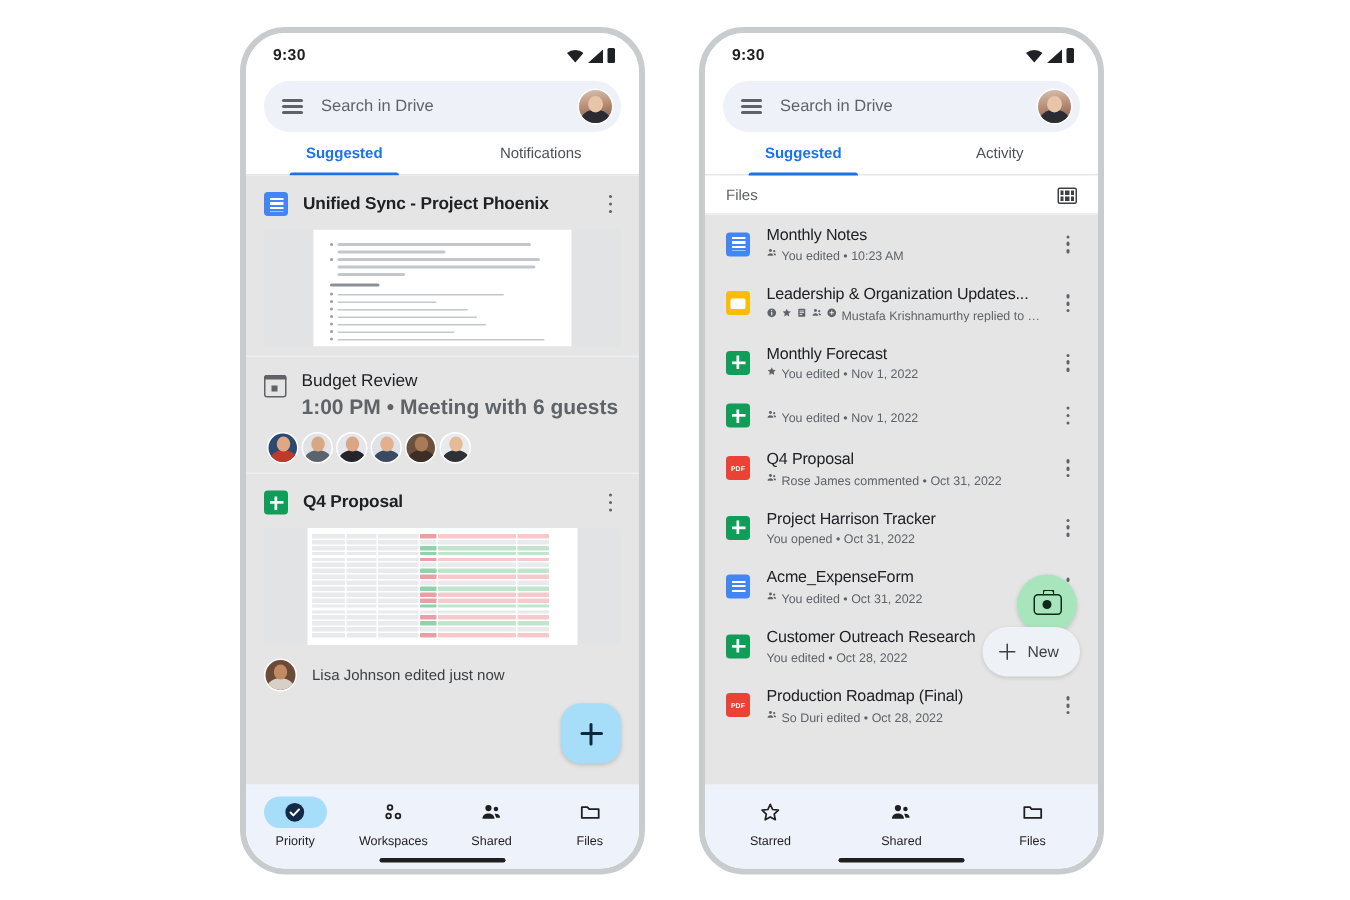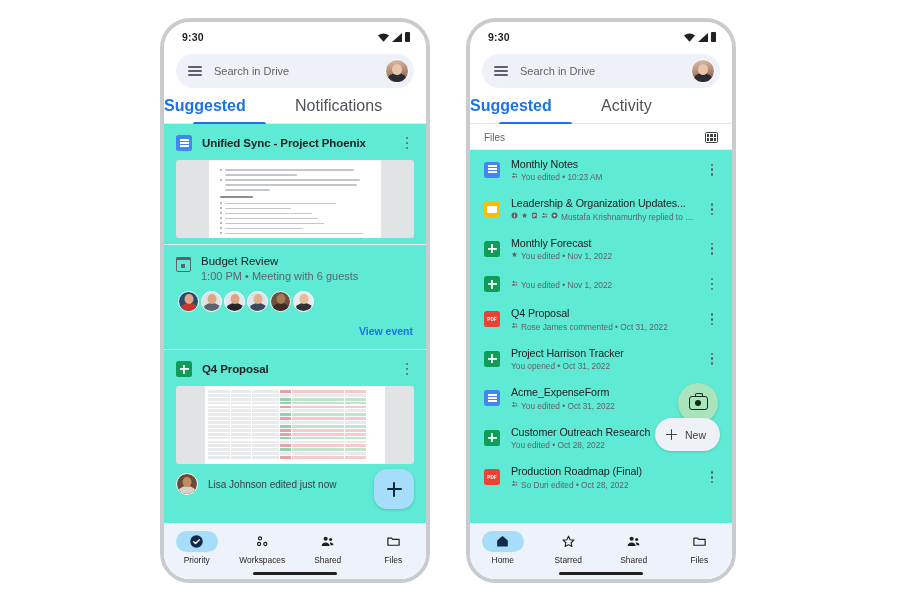--- a/index.html
+++ b/index.html
@@ -62,30 +62,30 @@
   }
   .avatar-sm::before{
     content:""; position:absolute; left:50%; top:16%;
     width:10px; height:11px; transform:translateX(-50%);
     background:#e8c4a8; border-radius:50%; z-index:2;
   }
 
   
   .tabs { display: flex; margin-top: 9px; border-bottom: 1px solid #e6e7e9; }
   .tab {
-    flex: 1; text-align: left; font-size: 16px;
+    flex: 1; text-align: center; font-size: 10px;
     padding-bottom: 8px; color: #4e5256; position: relative;
   }
   .tab.active { color: #1a73e8; font-weight: bold; }
   .tab.active::after {
     content: ""; position: absolute; left: 22%; right: 22%; bottom: -1px;
     height: 2.5px; background: #1a73e8; border-radius: 2px 2px 0 0;
   }
 
-  .body { flex: 1; overflow: hidden; position: relative; background:#5eead4; }
+  .body { flex: 1; overflow: hidden; position: relative; background:#e5e5e5; }
 
   
   .card { border-bottom: 1px solid #eceef0; padding-bottom: 6px; }
   .card-head { display: flex; align-items: center; padding: 11px 12px 9px 12px; gap: 10px; }
   .card-title { flex: 1; font-size: 11.5px; font-weight: bold; color: #202124; letter-spacing:-.1px; }
   .kebab { width: 14px; display:flex; flex-direction:column; align-items:center; gap: 2.3px; flex:0 0 auto; }
   .kebab i { width: 2.6px; height: 2.6px; border-radius: 50%; background: #5f6368; display:block; }
 
   .thumb { margin: 0 12px; height: 78px; background: #e2e3e5; border-radius: 3px;
            display:flex; align-items:center; justify-content:center; overflow:hidden; }
@@ -107,21 +107,21 @@
   .sc.grnlbl { background: #8fd3ab; }
 
   
   .event-row { display: flex; padding: 10px 12px 0 12px; gap: 10px; }
   .cal-ic { width: 15px; height: 15px; border: 1.4px solid #5f6368; border-radius: 2px;
             position: relative; flex: 0 0 auto; margin-top: 2px; }
   .cal-ic::before { content:""; position:absolute; left:-1.4px; right:-1.4px; top:-1.4px; height:3.6px;
                     background:#5f6368; border-radius:2px 2px 0 0; }
   .cal-ic::after { content:""; position:absolute; left:4px; top:6px; width:4px; height:4px; background:#5f6368; }
   .event-title { font-size: 11.5px; color: #202124; margin-bottom: 3px; }
-  .event-sub { font-size: 11px; color: #5f6368; }
+  .event-sub { font-size: 14px; color: #5f6368; font-weight: bold; }
 
   .avatars { display: flex; padding: 9px 12px 0 14px; gap: 2px; }
   .av { width: 21px; height: 21px; border-radius: 50%; position: relative; overflow: hidden;
         border: 1.5px solid #fff; flex: 0 0 auto; }
   .av .head { position:absolute; left:50%; top:13%; width:9px; height:10px; transform:translateX(-50%);
               border-radius:50%; z-index:2; }
   .av .body2 { position:absolute; left:50%; top:60%; width:19px; height:16px; transform:translateX(-50%);
                border-radius:50% 50% 0 0; }
 
   .view-event { text-align: right; padding: 9px 13px 4px 0; }
@@ -348,23 +348,20 @@
               </div>
             <div class="av" style="background:#6b5140">
                 <span class="body2" style="background:#3c2e24"></span>
                 <span class="head" style="background:#a97a56"></span>
               </div>
             <div class="av" style="background:#e8eaed">
                 <span class="body2" style="background:#2f3136"></span>
                 <span class="head" style="background:#e6bb97"></span>
               </div>
           </div>
-          <div class="view-event">
-            <span>View event</span>
-          </div>
         </div>
 
         <div class="card" style="border-bottom:none">
           <div class="card-head">
             <div class="ftype sheet"></div>
             <div class="card-title">Q4 Proposal</div>
             <div class="kebab">
                 <i></i>
                 <i></i>
                 <i></i>
@@ -815,28 +812,20 @@
         </div>
         <div class="fab-new">
           <span class="plus2"></span>
           <span>New</span>
         </div>
       </div>
 
       <div class="bottomnav">
         <div class="nav-items">
           <div class="nav-item">
-            <div class="nav-pill on">
-              <svg class="nicon" viewBox="0 0 24 24">
-                  <path d="M12 3 3.5 10.2V20h17v-9.8z" fill="#13294a"></path>
-                </svg>
-            </div>
-            <div class="nav-label">Home</div>
-          </div>
-          <div class="nav-item">
             <div class="nav-pill">
               <svg class="nicon" viewBox="0 0 24 24">
                   <path d="M12 3.5l2.6 5.6 6.1.7-4.5 4.2 1.2 6-5.4-3-5.4 3 1.2-6L3.3 9.8l6.1-.7z" fill="none" stroke="#1f1f1f" stroke-width="1.8" stroke-linejoin="round"></path>
                 </svg>
             </div>
             <div class="nav-label">Starred</div>
           </div>
           <div class="nav-item">
             <div class="nav-pill">
               <svg class="nicon" viewBox="0 0 24 24">

